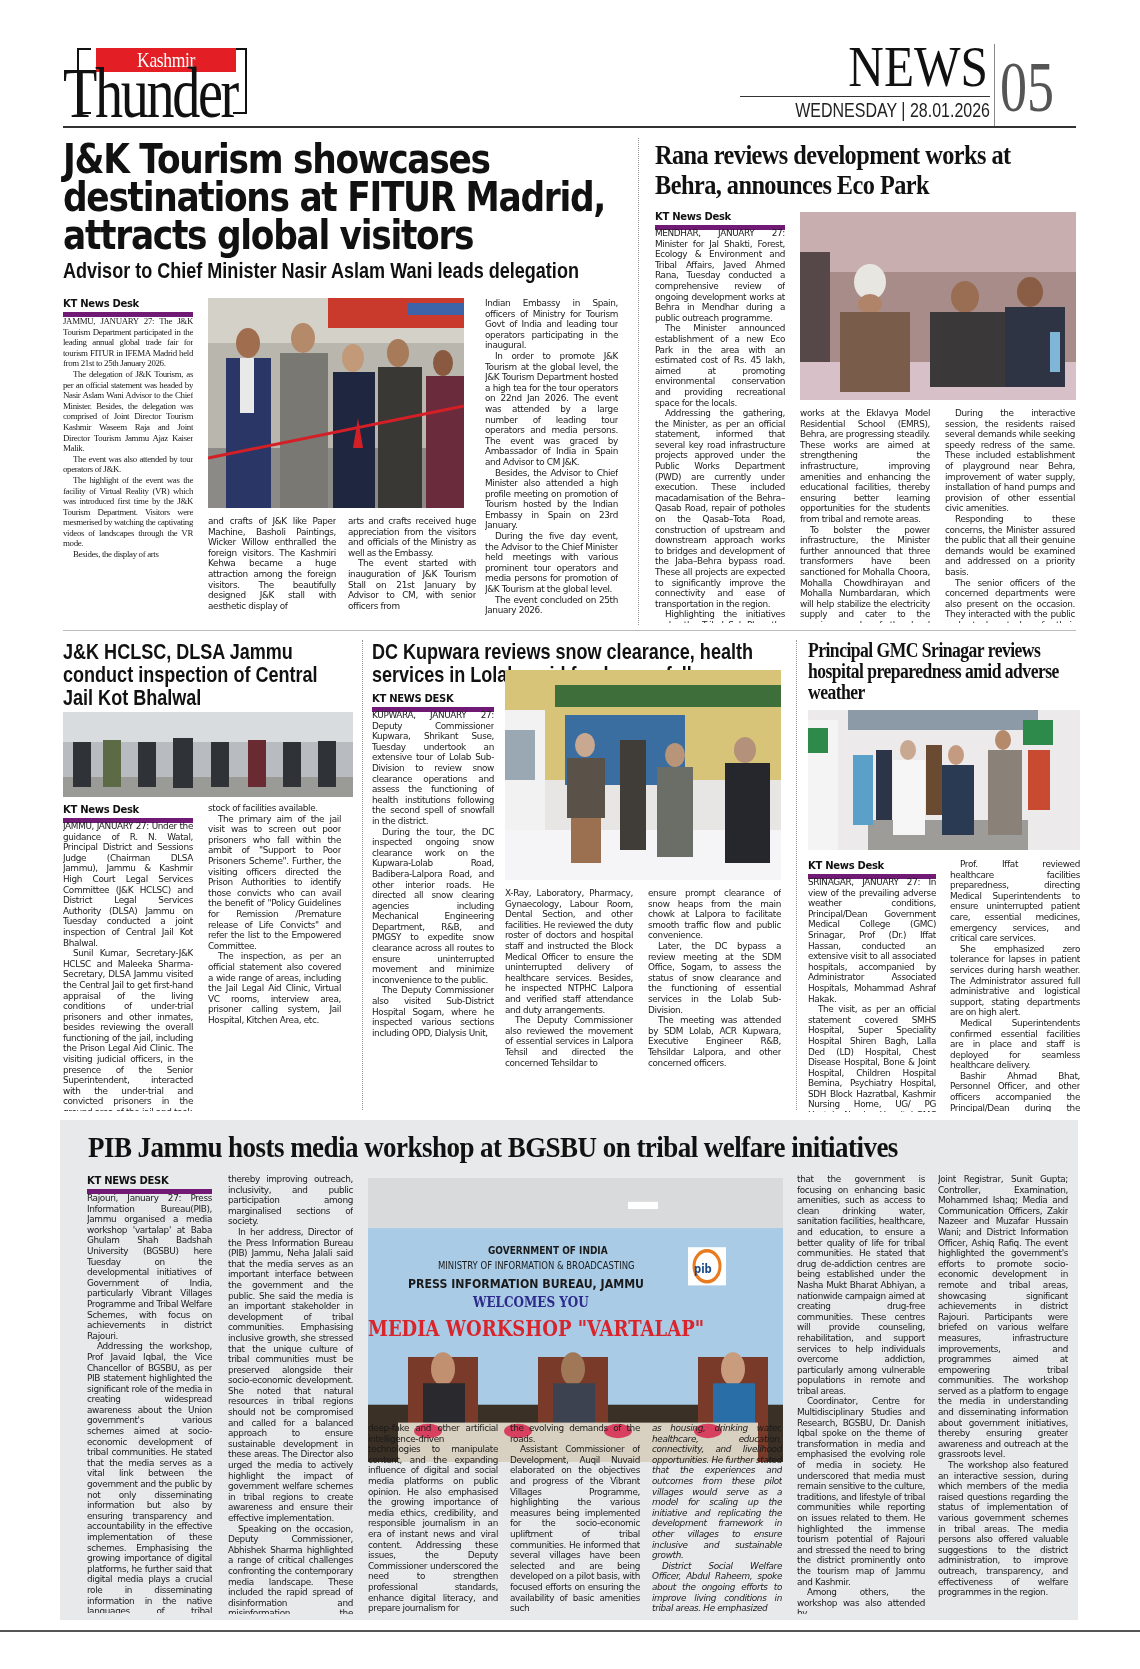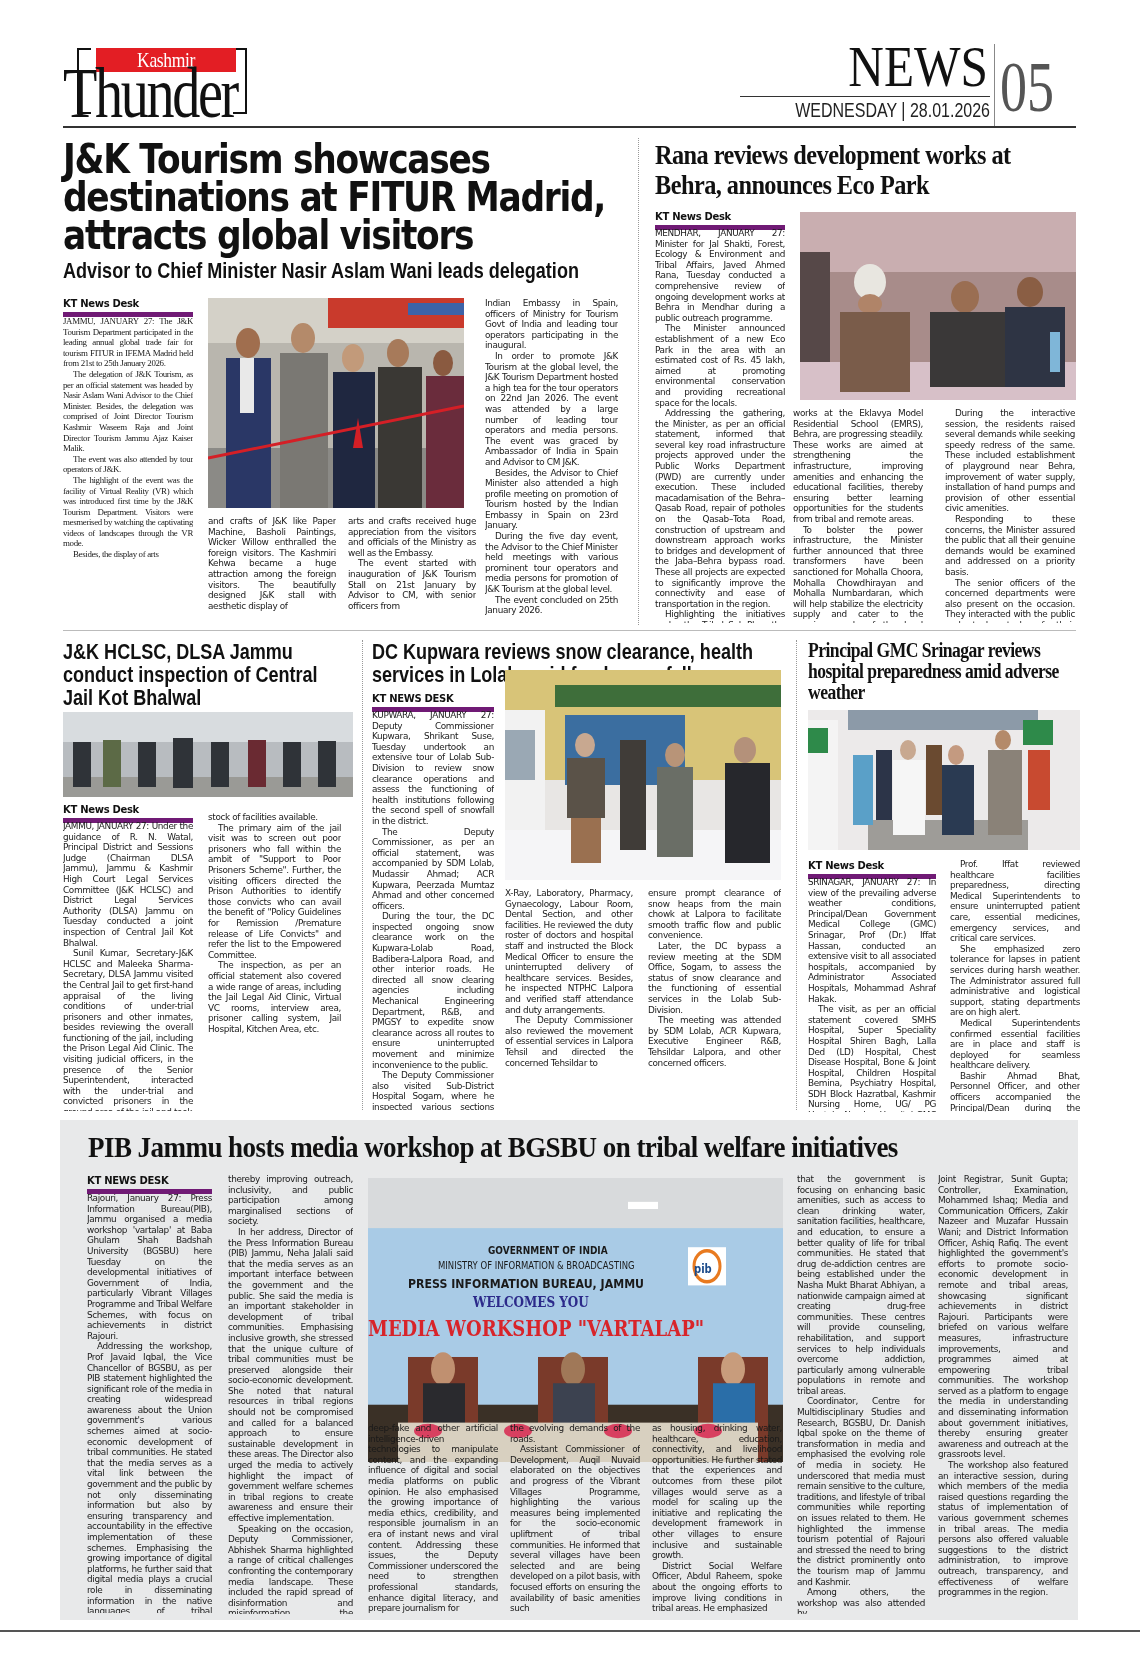--- a/index.html
+++ b/index.html
@@ -131,21 +131,21 @@
       <ellipse cx="70" cy="92" rx="12" ry="10" fill="#b08468"></ellipse>
       <rect x="40" y="100" width="70" height="80" fill="#7a5c4a"></rect>
       <ellipse cx="165" cy="85" rx="14" ry="16" fill="#9a6e52"></ellipse>
       <rect x="130" y="100" width="75" height="75" fill="#3a3838"></rect>
       <ellipse cx="230" cy="80" rx="13" ry="15" fill="#8a5e44"></ellipse>
       <rect x="205" y="95" width="60" height="80" fill="#2e3444"></rect>
       <rect x="250" y="120" width="10" height="40" fill="#7fb6d8"></rect>
       <rect x="0" y="40" width="30" height="110" fill="#564848"></rect>
     </svg>
   </div>
-  <div class="col" style="position:absolute; left:138px; top:268px; width:130px; height:215px; overflow:hidden;">
+  <div class="col" style="position:absolute; left:145px; top:268px; width:130px; height:215px; overflow:hidden;">
     <p class="first">works at the Eklavya Model Residential School (EMRS), Behra, are progressing steadily. These works are aimed at strengthening the infrastructure, improving amenities and enhancing the educational facilities, thereby ensuring better learning opportunities for the students from tribal and remote areas.</p>
     <p>To bolster the power infrastructure, the Minister further announced that three transformers have been sanctioned for Mohalla Choora, Mohalla Chowdhirayan and Mohalla Numbardaran, which will help stabilize the electricity supply and cater to the growing needs of the local population.</p>
   </div>
   <div class="col" style="position:absolute; left:290px; top:268px; width:130px; height:215px; overflow:hidden;">
     <p>During the interactive session, the residents raised several demands while seeking speedy redress of the same. These included establishment of playground near Behra, improvement of water supply, installation of hand pumps and provision of other essential civic amenities.</p>
     <p>Responding to these concerns, the Minister assured the public that all their genuine demands would be examined and addressed on a priority basis.</p>
     <p>The senior officers of the concerned departments were also present on the occasion. They interacted with the public and took stock of their grievances and suggestions.</p>
   </div>
 </article>
 
@@ -170,35 +170,34 @@
       </g>
       <rect x="40" y="28" width="18" height="47" fill="#5c6a46"></rect>
       <rect x="185" y="28" width="18" height="47" fill="#6a2a32"></rect>
     </svg>
   </div>
   <div class="desk" style="position:absolute; left:0; top:163px; width:130px;">KT News Desk</div>
   <div class="col" style="position:absolute; left:0; top:181px; width:130px; height:290px; overflow:hidden;">
     <p class="first">JAMMU, JANUARY 27: Under the guidance of R. N. Watal, Principal District and Sessions Judge (Chairman DLSA Jammu), Jammu &amp; Kashmir High Court Legal Services Committee (J&amp;K HCLSC) and District Legal Services Authority (DLSA) Jammu on Tuesday conducted a joint inspection of Central Jail Kot Bhalwal.</p>
     <p>Sunil Kumar, Secretary-J&amp;K HCLSC and Maleeka Sharma-Secretary, DLSA Jammu visited the Central Jail to get first-hand appraisal of the living conditions of under-trial prisoners and other inmates, besides reviewing the overall functioning of the jail, including the Prison Legal Aid Clinic. The visiting judicial officers, in the presence of the Senior Superintendent, interacted with the under-trial and convicted prisoners in the ground area of the jail and took</p>
   </div>
-  <div class="col" style="position:absolute; left:145px; top:172px; width:133px; height:305px; overflow:hidden;">
+  <div class="col" style="position:absolute; left:145px; top:163px; width:133px; height:305px; overflow:hidden;">
     <p class="first">stock of facilities available.</p>
     <p>The primary aim of the jail visit was to screen out poor prisoners who fall within the ambit of "Support to Poor Prisoners Scheme". Further, the visiting officers directed the Prison Authorities to identify those convicts who can avail the benefit of "Policy Guidelines for Remission /Premature release of Life Convicts" and refer the list to the Empowered Committee.</p>
     <p>The inspection, as per an official statement also covered a wide range of areas, including the Jail Legal Aid Clinic, Virtual VC rooms, interview area, prisoner calling system, Jail Hospital, Kitchen Area, etc.</p>
   </div>
 </article>
 
 <div class="abs vdiv" style="left:362px; top:640px; height:470px;"></div>
 
 <article class="abs" style="left:372px; top:640px; width:412px; height:470px;">
   <h1 class="h-sans-cond" style="position:absolute; left:0; top:0; width:500px; font-size:22px; line-height:23px; font-weight:bold;">DC Kupwara reviews snow clearance, health services in Lolab amid fresh snowfall</h1>
   <div class="desk" style="position:absolute; left:0; top:52px; width:122px;">KT NEWS DESK</div>
   <div class="col" style="position:absolute; left:0; top:70px; width:122px; height:400px; overflow:hidden;">
     <p class="first">KUPWARA, JANUARY 27: Deputy Commissioner Kupwara, Shrikant Suse, Tuesday undertook an extensive tour of Lolab Sub-Division to review snow clearance operations and assess the functioning of health institutions following the second spell of snowfall in the district.</p>
-    <p>The Deputy Commissioner, as per an official statement, was accompanied by SDM Lolab, Mudassir Ahmad; ACR Kupwara, Peerzada Mumtaz Ahmad and other concerned officers.</p>
     <p>During the tour, the DC inspected ongoing snow clearance work on the Kupwara-Lolab Road, Badibera-Lalpora Road, and other interior roads. He directed all snow clearing agencies including Mechanical Engineering Department, R&amp;B, and PMGSY to expedite snow clearance across all routes to ensure uninterrupted movement and minimize inconvenience to the public.</p>
     <p>The Deputy Commissioner also visited Sub-District Hospital Sogam, where he inspected various sections including OPD, Dialysis Unit,</p>
   </div>
   <div class="photo" style="position:absolute; left:133px; top:30px; width:276px; height:210px;">
     <svg viewBox="0 0 276 210" preserveAspectRatio="none">
       <rect width="276" height="210" fill="#e8e6e4"></rect>
       <rect width="276" height="110" fill="#d8c478"></rect>
       <rect x="50" y="15" width="226" height="22" fill="#3e6e3a"></rect>
       <rect x="60" y="45" width="120" height="70" fill="#3b6ea0"></rect>
       <rect x="0" y="40" width="40" height="170" fill="#f2f2f2"></rect>
@@ -309,21 +308,21 @@
     </svg>
   </div>
 
   <div class="col" style="position:absolute; left:308px; top:303px; width:130px; height:190px; overflow:hidden;">
     <p class="first">deep-fake and other artificial intelligence-driven technologies to manipulate content, and the expanding influence of digital and social media platforms on public opinion. He also emphasised the growing importance of media ethics, credibility, and responsible journalism in an era of instant news and viral content. Addressing these issues, the Deputy Commissioner underscored the need to strengthen professional standards, enhance digital literacy, and prepare journalism for</p>
   </div>
   <div class="col" style="position:absolute; left:450px; top:303px; width:130px; height:190px; overflow:hidden;">
     <p class="first">the evolving demands of the roads.</p>
     <p>Assistant Commissioner of Development, Auqil Nuvaid elaborated on the objectives and progress of the Vibrant Villages Programme, highlighting the various measures being implemented for the socio-economic upliftment of tribal communities. He informed that several villages have been selected and are being developed on a pilot basis, with focused efforts on ensuring the availability of basic amenities such</p>
   </div>
-  <div class="col" style="position:absolute; left:592px; top:303px; width:130px; height:190px; overflow:hidden;">
+  <div class="col" style="position:absolute; left:592px; top:303px; width:130px; height:190px; overflow:hidden;font-style:italic;">
     <p class="first">as housing, drinking water, healthcare, education, connectivity, and livelihood opportunities. He further stated that the experiences and outcomes from these pilot villages would serve as a model for scaling up the initiative and replicating the development framework in other villages to ensure inclusive and sustainable growth.</p>
     <p>District Social Welfare Officer, Abdul Raheem, spoke about the ongoing efforts to improve living conditions in tribal areas. He emphasized</p>
   </div>
 
   <div class="col" style="position:absolute; left:737px; top:54px; width:128px; height:440px; overflow:hidden;">
     <p class="first">that the government is focusing on enhancing basic amenities, such as access to clean drinking water, sanitation facilities, healthcare, and education, to ensure a better quality of life for tribal communities. He stated that drug de-addiction centres are being established under the Nasha Mukt Bharat Abhiyan, a nationwide campaign aimed at creating drug-free communities. These centres will provide counseling, rehabilitation, and support services to help individuals overcome addiction, particularly among vulnerable populations in remote and tribal areas.</p>
     <p>Coordinator, Centre for Multidisciplinary Studies and Research, BGSBU, Dr. Danish Iqbal spoke on the theme of transformation in media and emphasised the evolving role of media in society. He underscored that media must remain sensitive to the culture, traditions, and lifestyle of tribal communities while reporting on issues related to them. He highlighted the immense tourism potential of Rajouri and stressed the need to bring the district prominently onto the tourism map of Jammu and Kashmir.</p>
     <p>Among others, the workshop was also attended by</p>
   </div>
   <div class="col" style="position:absolute; left:878px; top:54px; width:130px; height:440px; overflow:hidden;">

